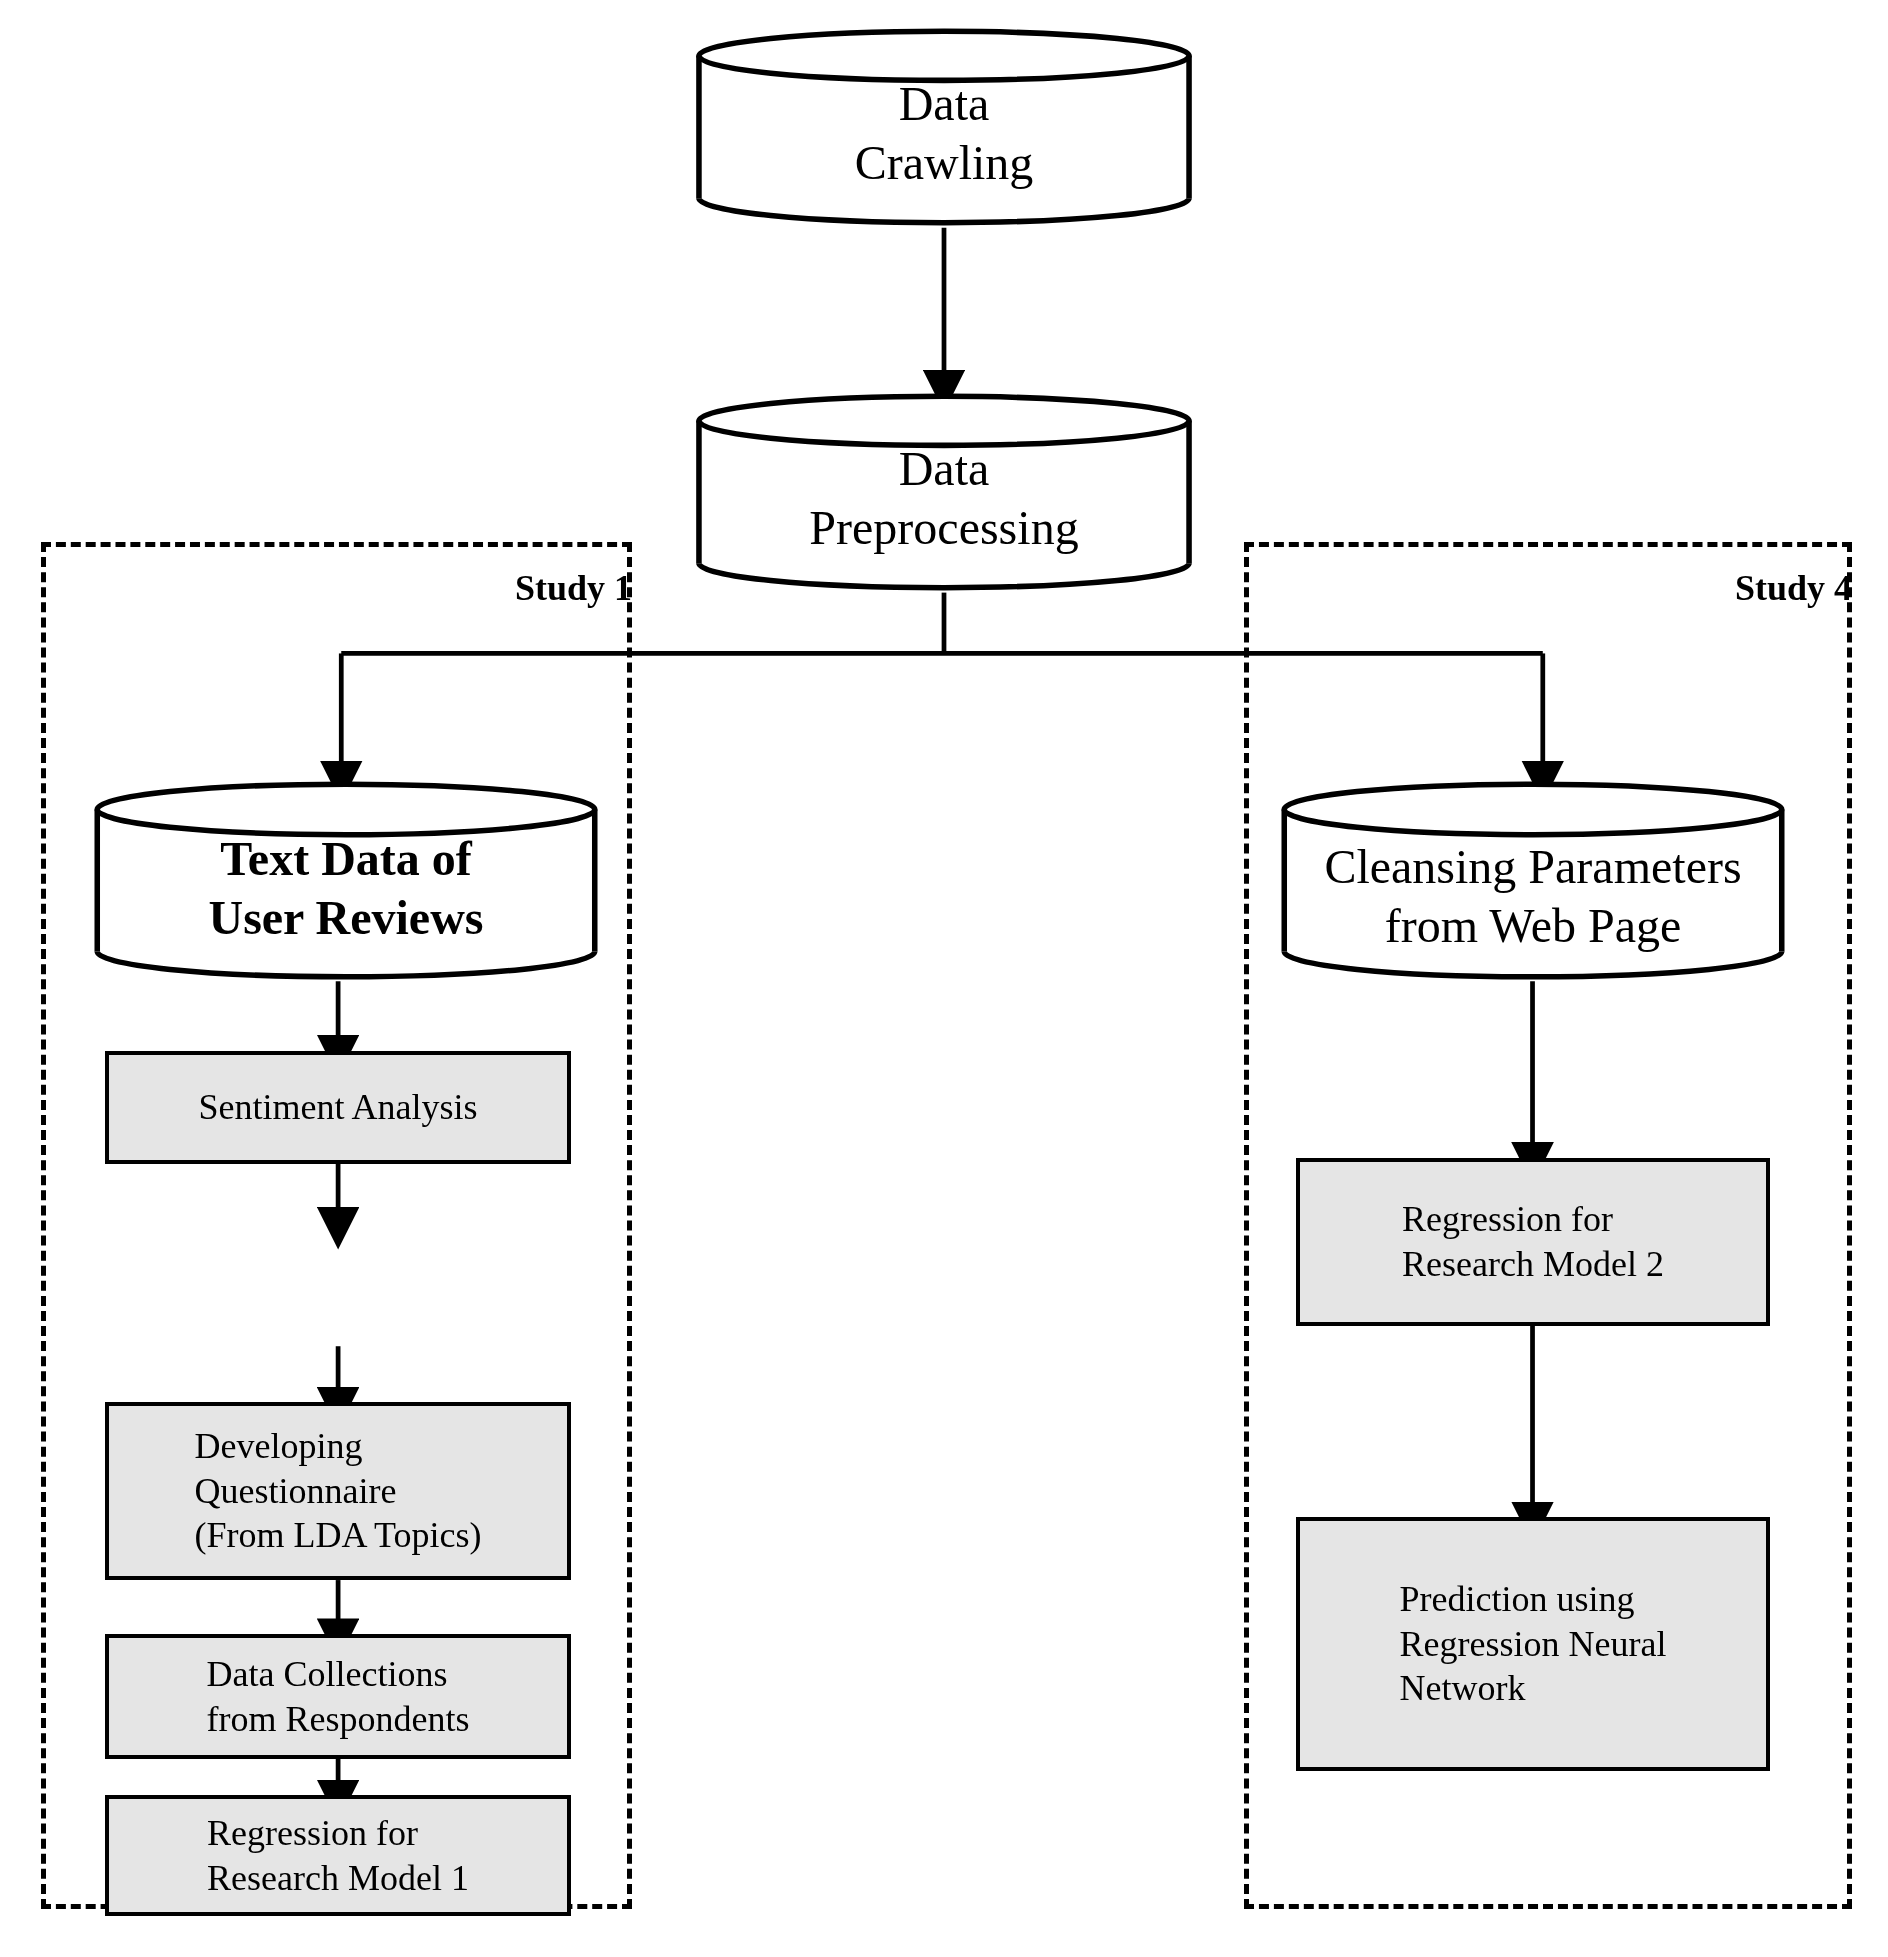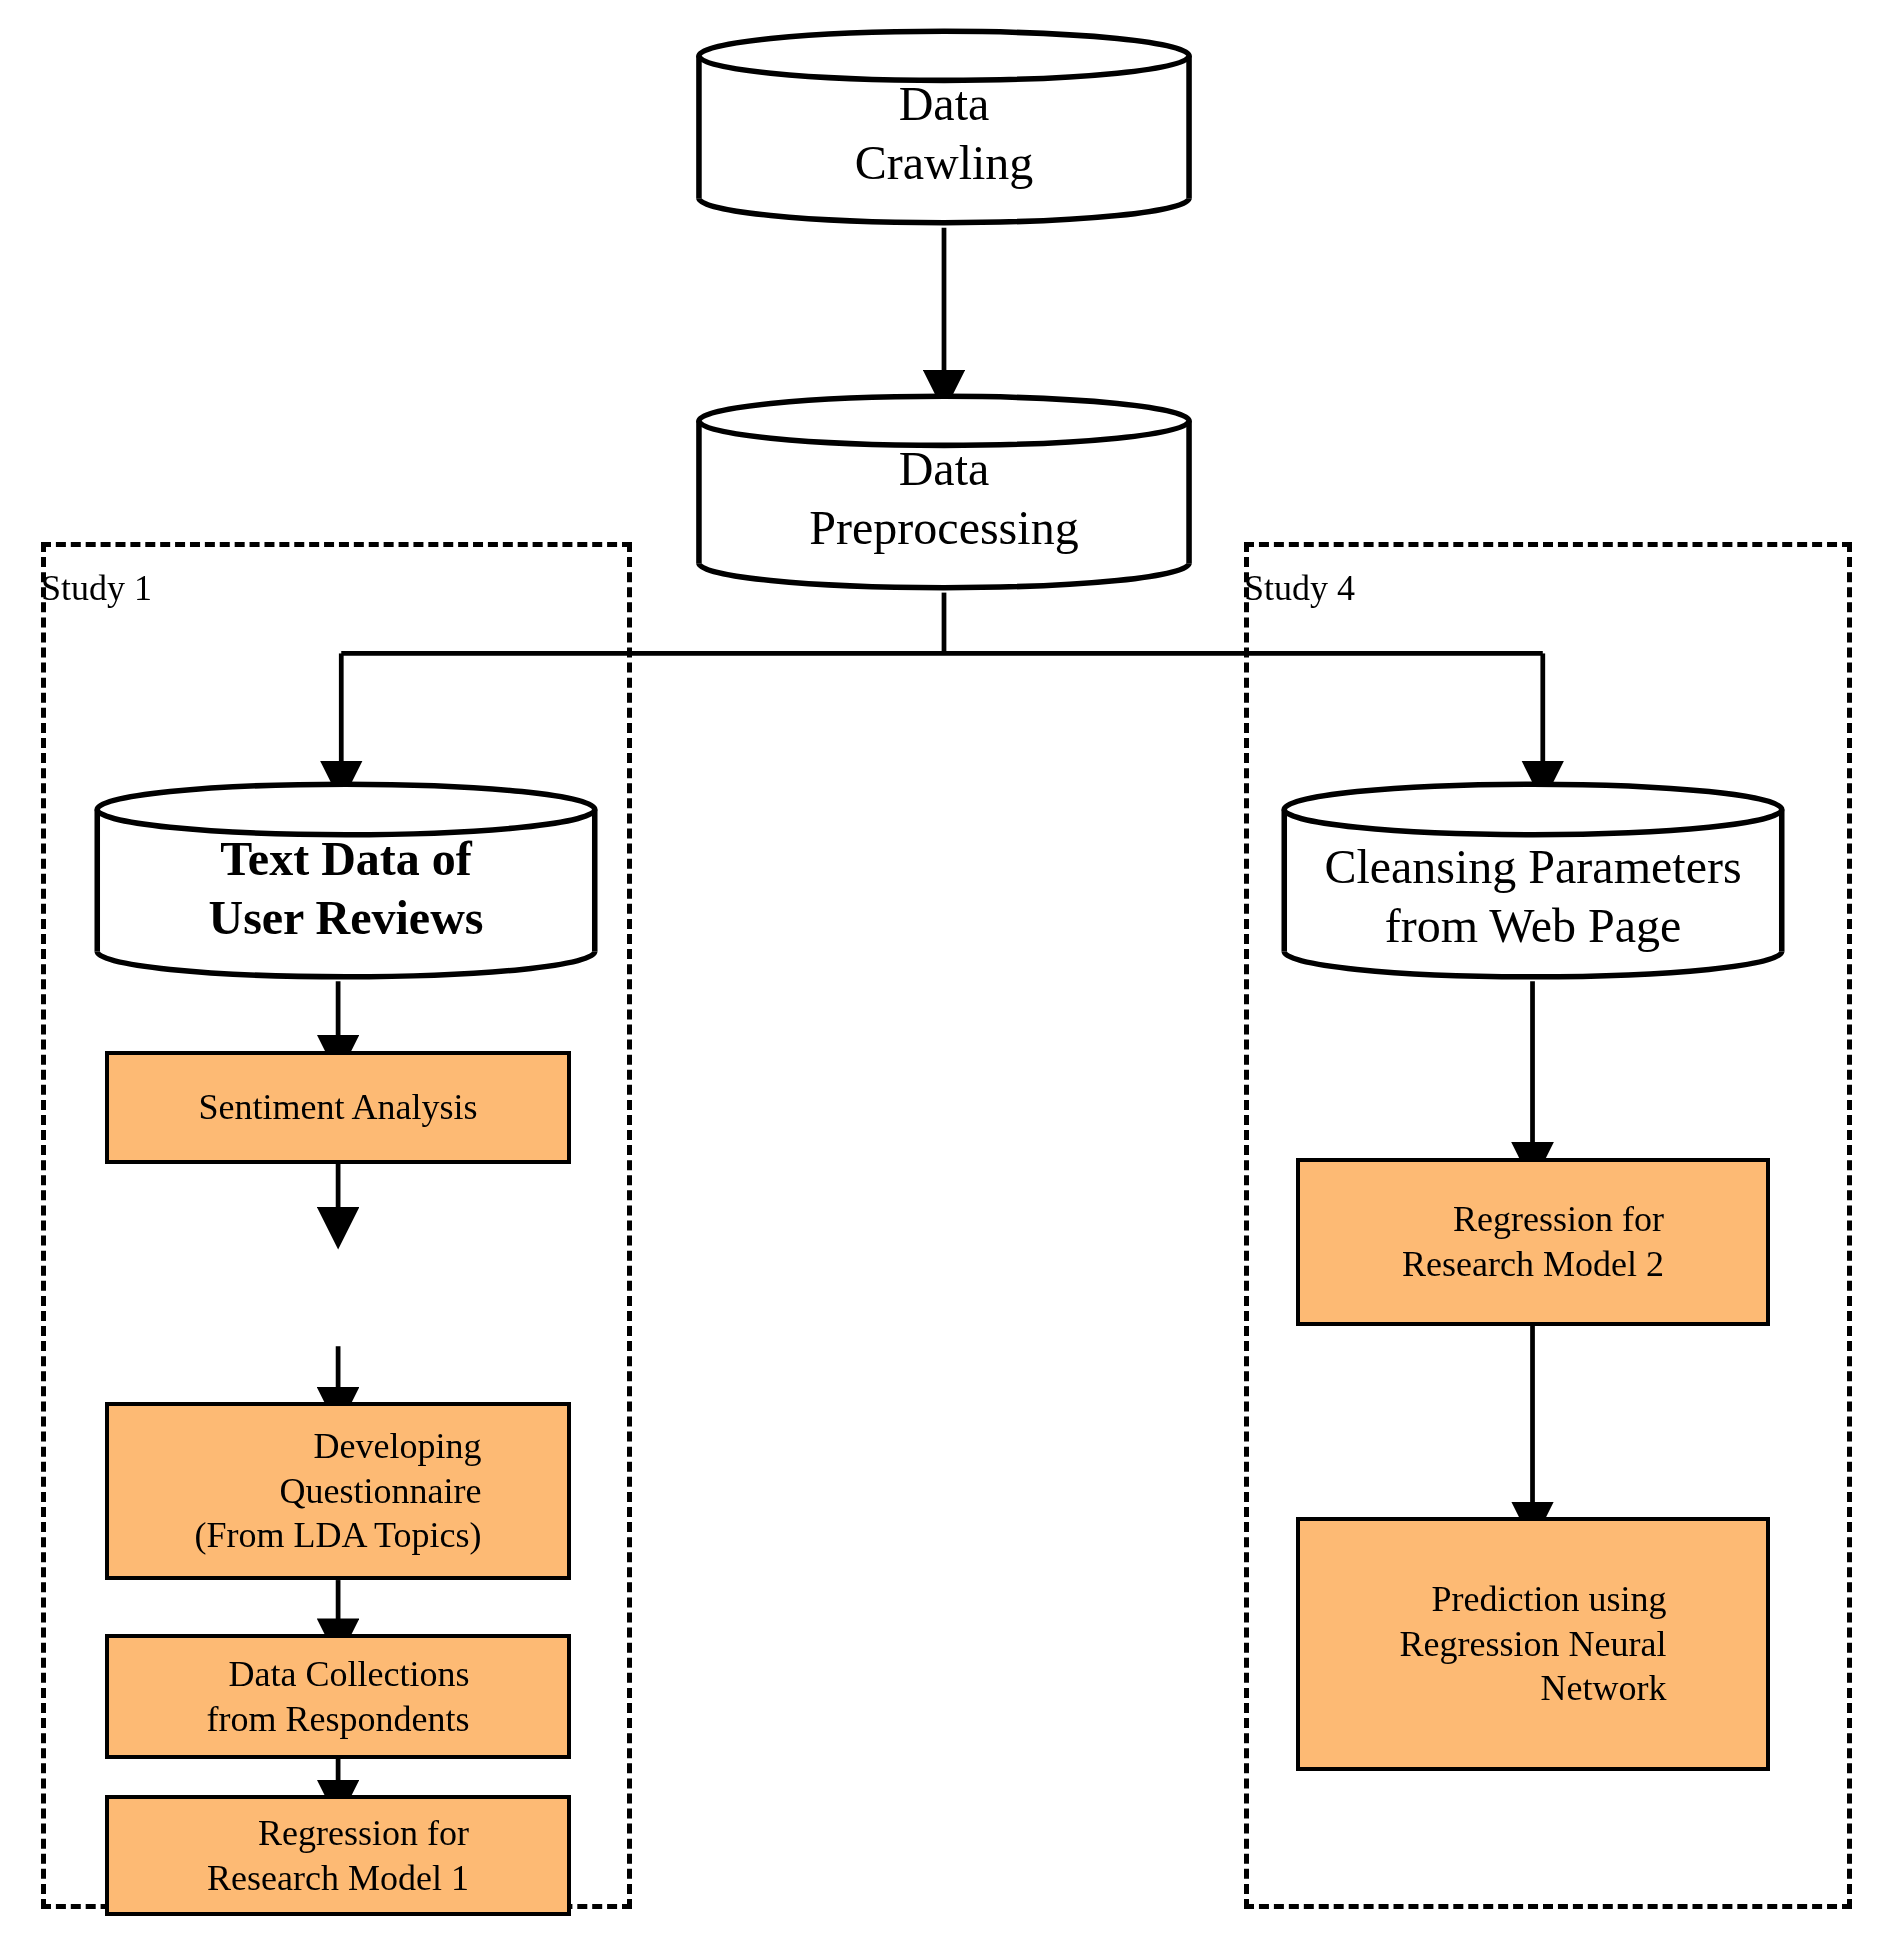--- a/index.html
+++ b/index.html
@@ -26,24 +26,24 @@
 
   
   .study-group {
     position: absolute;
     border: 5.5px dashed #000000;
     box-sizing: border-box;
     background: transparent;
   }
   .study-label {
     position: absolute;
-    font-weight: normal;
+    font-weight: bold;
     font-size: 36px;
     line-height: 1.1;
-    text-align: left;
+    text-align: right;
     white-space: nowrap;
   }
 
   
   .cylinder {
     position: absolute;
     box-sizing: border-box;
   }
   .cyl-label {
     position: absolute;
@@ -54,25 +54,25 @@
     line-height: 1.22;
     white-space: pre-line;
     pointer-events: none;
   }
 
   
   .proc-box {
     position: absolute;
     box-sizing: border-box;
     border: 4.7px solid #000000;
-    background: #fdba74;
+    background: #e5e5e5;
     display: flex;
     align-items: center;
     justify-content: center;
-    text-align: right;
+    text-align: left;
     font-family: Liberation Serif, serif;
   }
   .proc-label {
     font-size: 36px;
     line-height: 1.24;
     white-space: pre-line;
   }
 </style>
 </head>
 <body>

